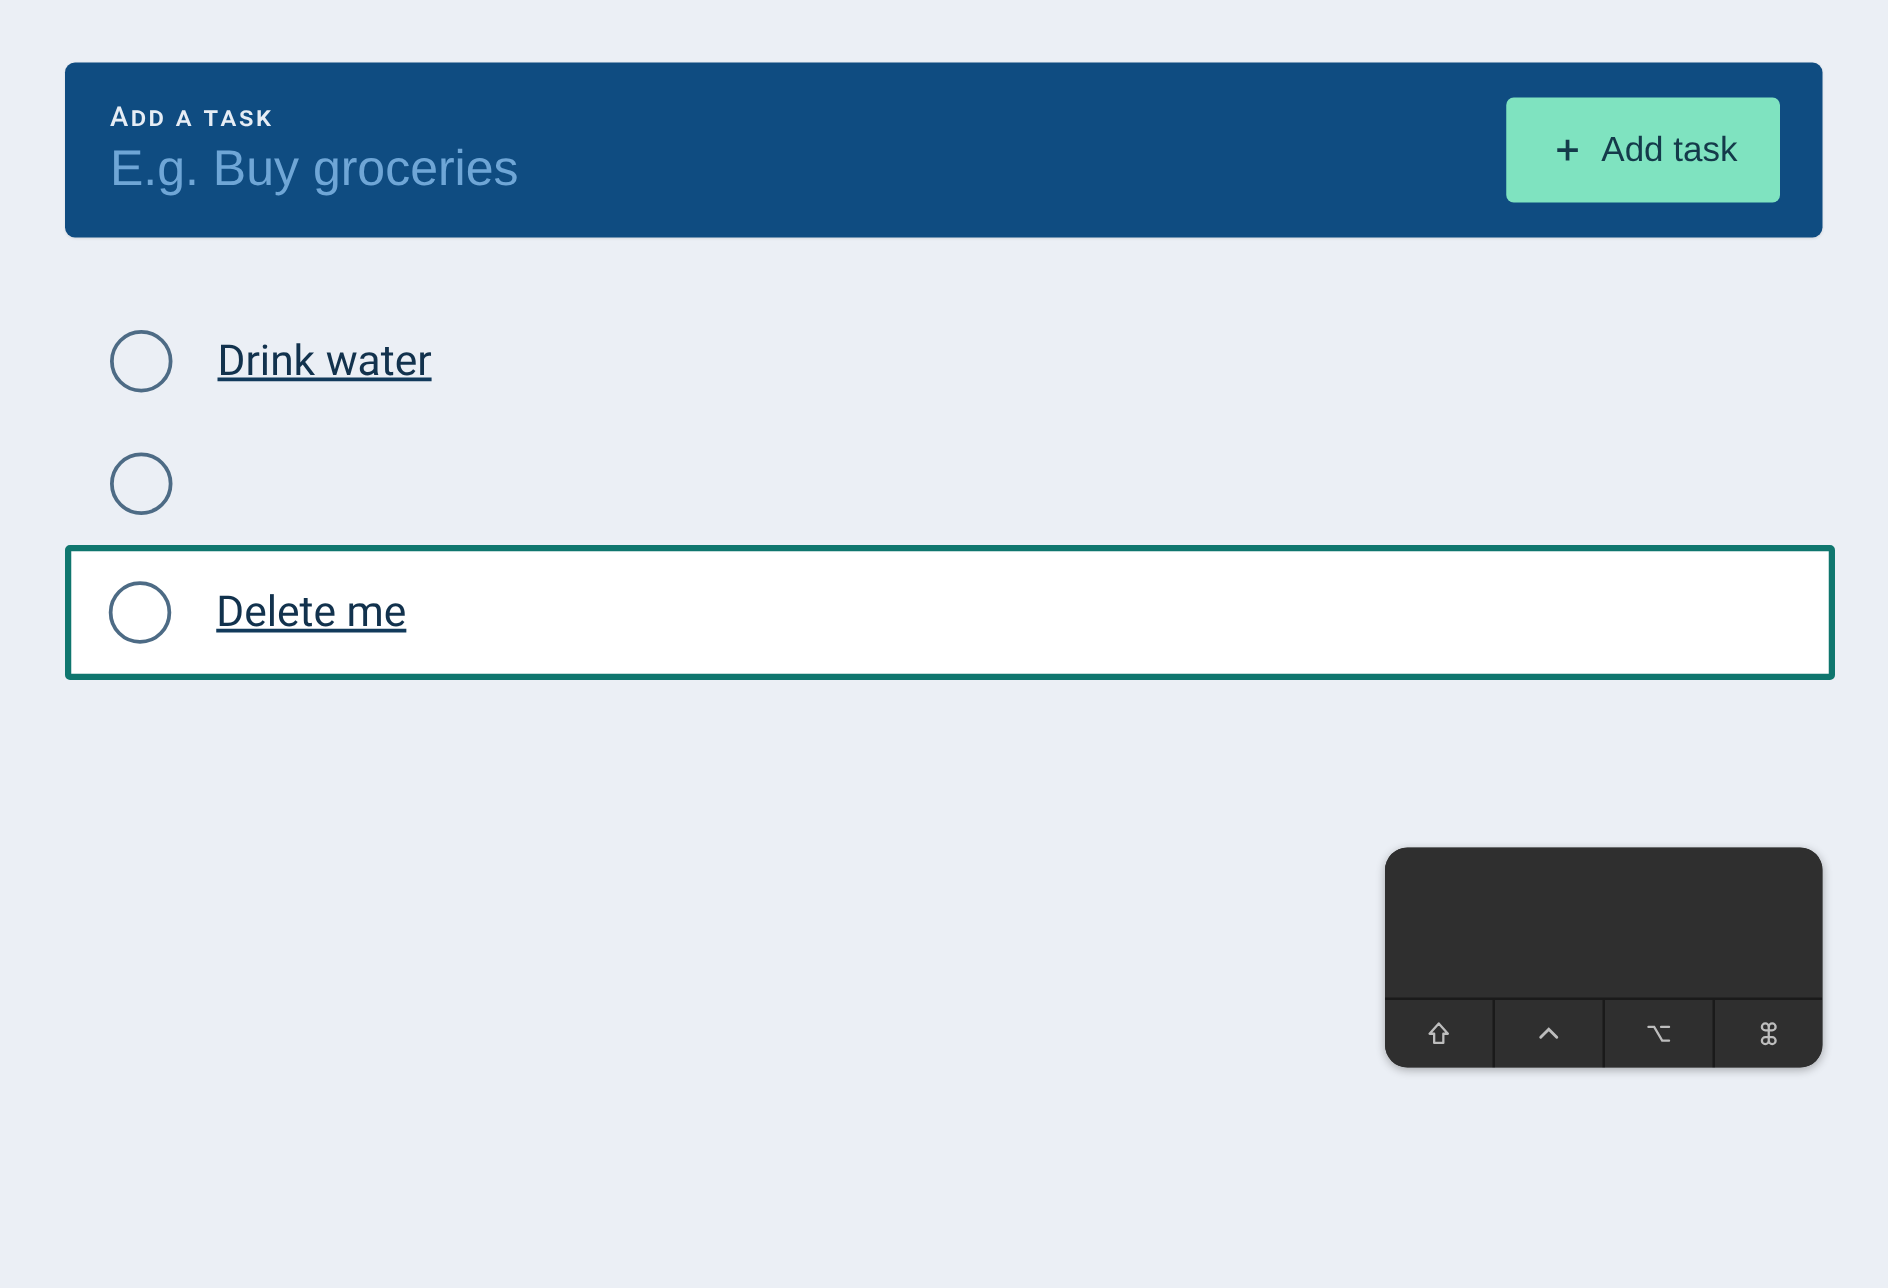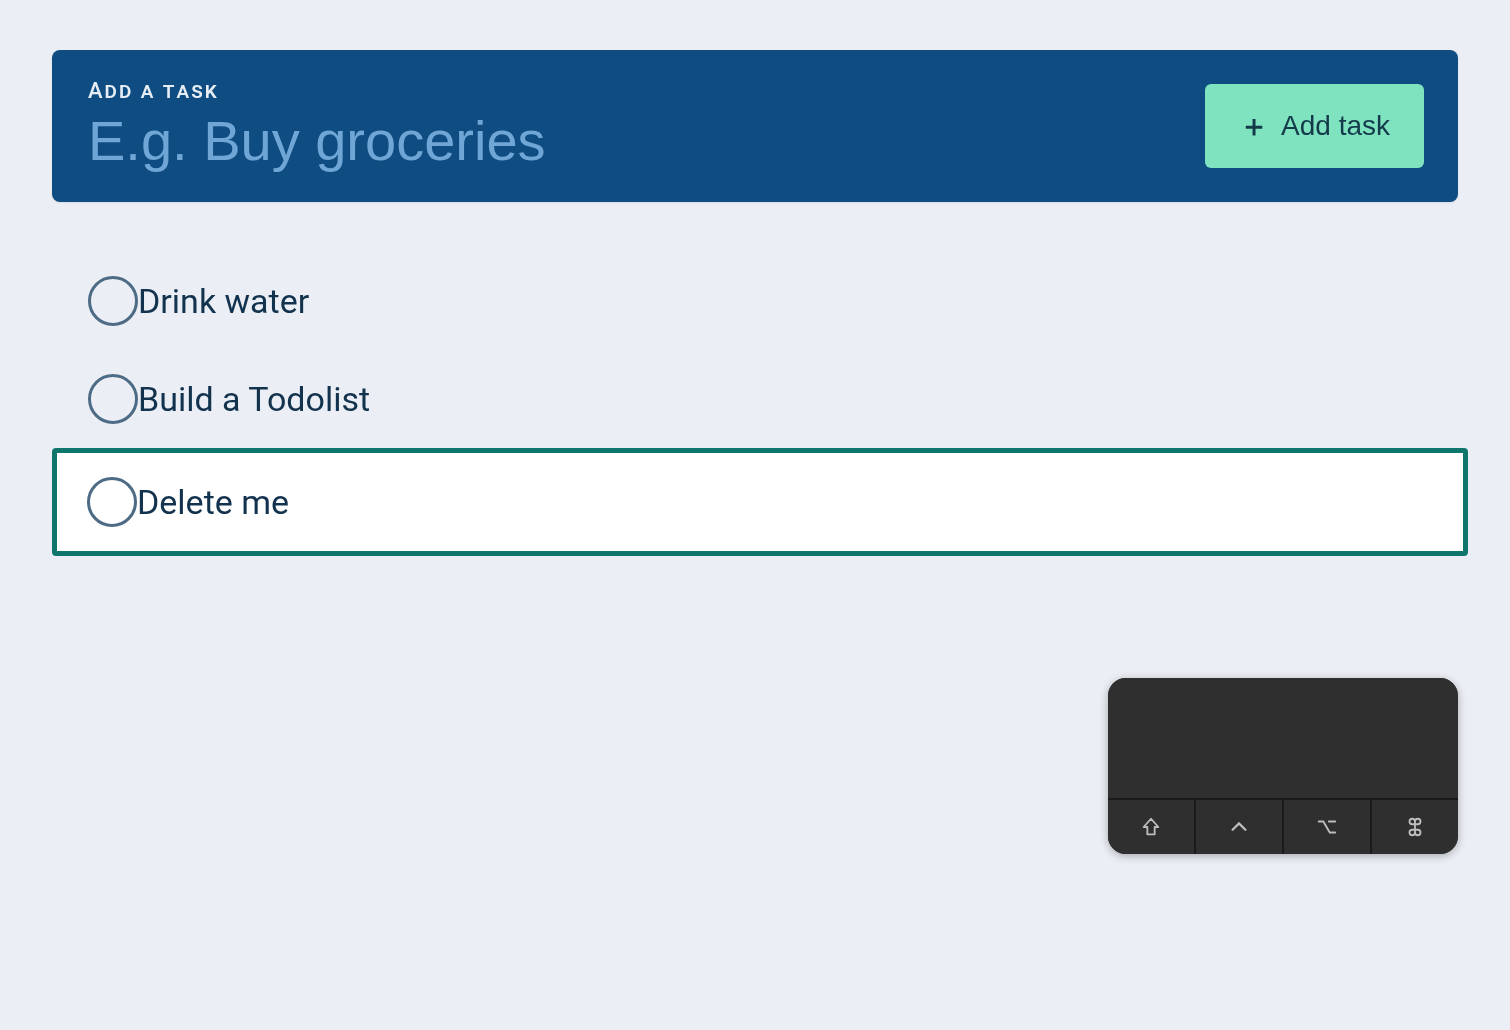--- a/index.html
+++ b/index.html
@@ -29,21 +29,21 @@
     letter-spacing: 2px;
     font-size: 22px;
     color: #e6edf5;
     font-weight: 500;
   }
   .add-input {
     width: 100%;
     background: transparent;
     border: none;
     outline: none;
-    font-size: 56px;
+    font-size: 40px;
     line-height: 1.2;
     color: #84cc16;
     margin-top: 4px;
   }
   .add-input::placeholder { color: #6fa6d6; }
 
   .add-btn {
     background: #7fe3c0;
     color: #143a4a;
     border: none;
@@ -66,22 +66,24 @@
 
   
   .task-list {
     margin-top: 50px;
     padding-left: 36px;
     padding-right: 0;
   }
   .task-row {
     display: flex;
     align-items: center;
+    gap: 36px;
     padding: 24px 0;
     border-radius: 6px;
+    text-decoration: underline;
   }
   .task-row.selected {
     background: #ffffff;
     border: 5px solid #0f766e;
     padding: 24px 30px;
     margin-left: -36px;
     margin-right: -10px;
     border-radius: 4px;
   }
   .task-circle {
@@ -145,21 +147,20 @@
   </button>
 </div>
 
 <div class="task-list">
   <div class="task-row">
     <button class="task-circle"></button>
     <span class="task-label">Drink water</span>
   </div>
   <div class="task-row">
     <button class="task-circle"></button>
-    <span class="task-label">Build a Todolist</span>
   </div>
   <div class="task-row selected">
     <button class="task-circle"></button>
     <span class="task-label">Delete me</span>
   </div>
 </div>
 
 <div class="mod-panel">
   <div class="mod-top"></div>
   <div class="mod-keys">

